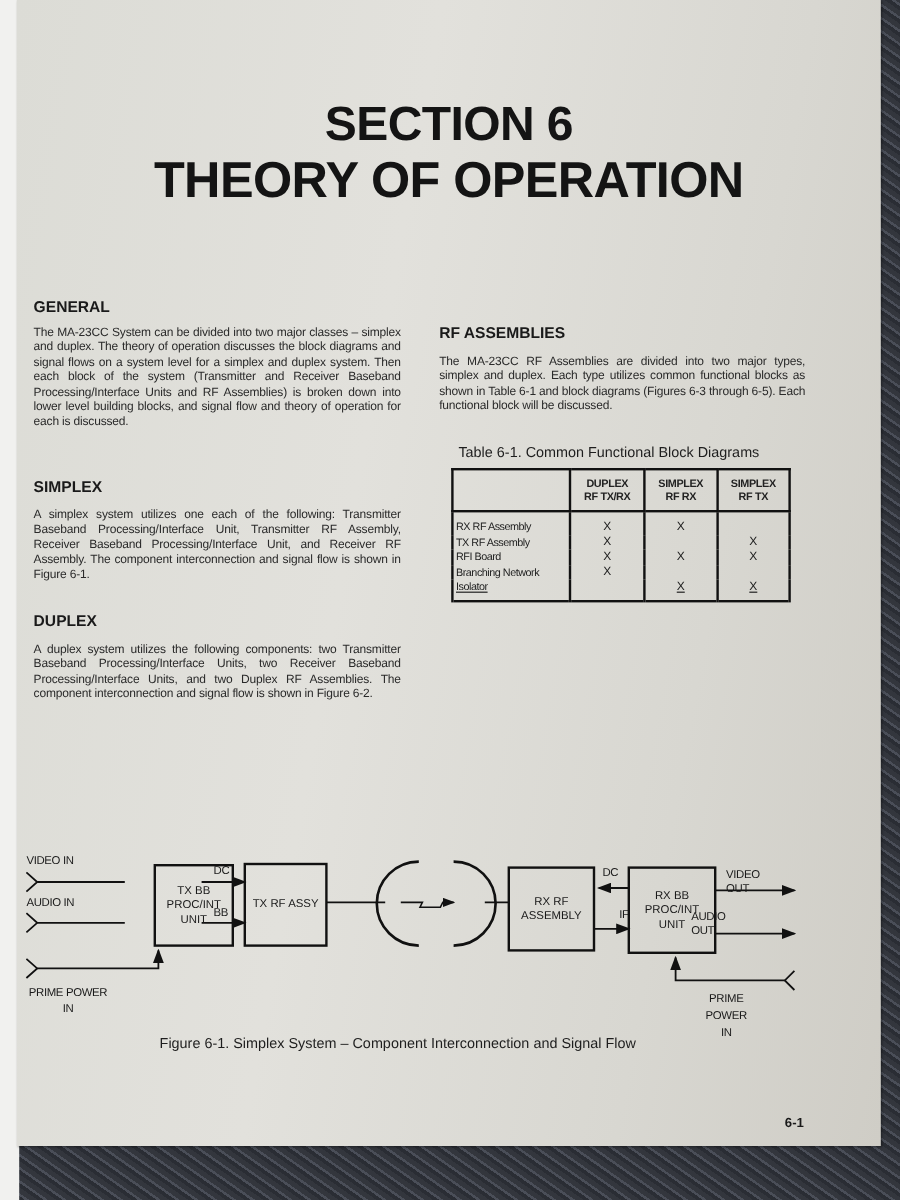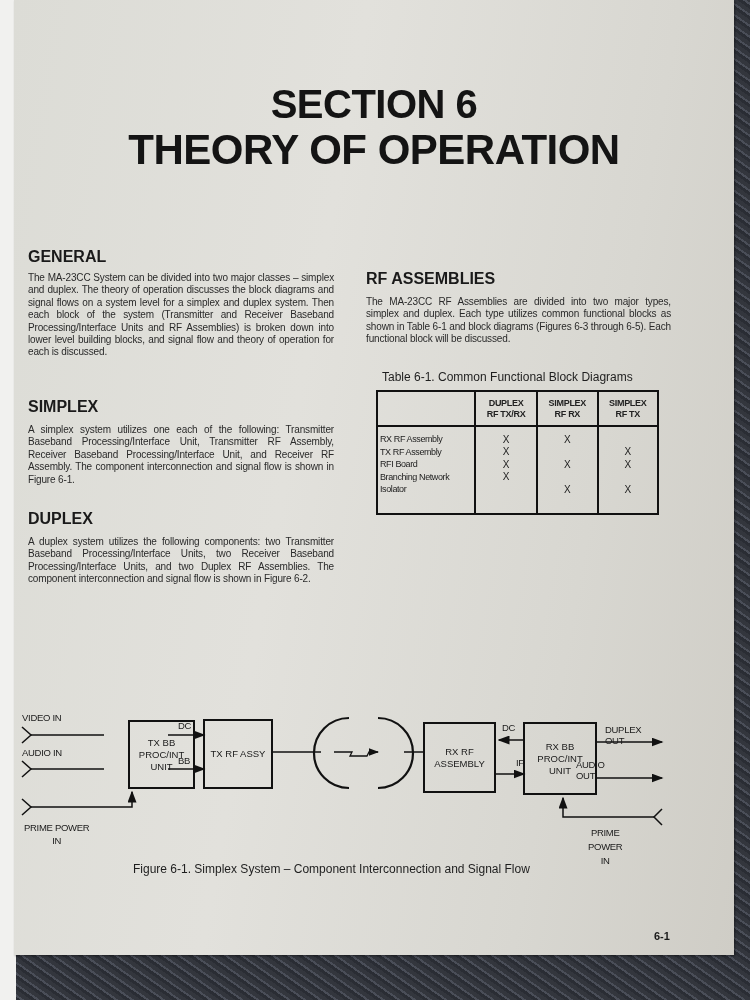--- a/index.html
+++ b/index.html
@@ -23,40 +23,40 @@
     background: linear-gradient(100deg, #dcdcd6 0%, #e2e1dc 40%, #d8d7d1 75%, #cfcdc6 100%);
     box-shadow: 1px 1px 2px rgba(0,0,0,0.4);
   }
   .title {
     position: absolute; left: 0; width: 720px; text-align: center;
     font-weight: bold; color: #141414; letter-spacing: -0.5px;
   }
   .t1 { top: 82px; font-size: 40px; }
   .t2 { top: 126px; font-size: 42px; }
   .heading {
-    position: absolute; font-size: 16px; font-weight: bold; color: #1a1a1a;
+    position: absolute; font-size: 13px; font-weight: bold; color: #1a1a1a;
   }
   .para {
     position: absolute; font-size: 10px; line-height: 12.4px; color: #2a2a2a;
     text-align: justify; letter-spacing: -0.15px;
   }
   .table-caption {
     position: absolute; left: 382px; top: 370px; font-size: 12px; color: #1e1e1e;
   }
   table.blocks {
     position: absolute; left: 375px; top: 390px; width: 283px;
     border-collapse: collapse; border: 2px solid #111; font-size: 9px; color: #222;
   }
   table.blocks th {
     border: 2px solid #111; font-weight: bold; font-size: 9px; line-height: 11px;
     padding: 6px 2px 5px; text-align: center; letter-spacing: -0.3px;
   }
   table.blocks td { border-left: 2px solid #111; border-right: 2px solid #111; padding: 0 2px; height: 12.5px; }
   table.blocks tr.first td { padding-top: 6px; }
-  table.blocks tr.last td { padding-bottom: 17px; }
+  table.blocks tr.last td { padding-bottom: 4px; text-decoration: underline; }
   table.blocks td.rowlabel { text-align: left; font-size: 9px; letter-spacing: -0.4px; white-space: nowrap; }
   table.blocks td.mark { text-align: center; font-size: 10px; }
   .diagram { position: absolute; left: 0; top: 700px; width: 608px; height: 160px; }
   .dlabel { position: absolute; font-size: 9.5px; color: #1a1a1a; letter-spacing: -0.3px; }
   .box {
     position: absolute; border: 2px solid #111; box-sizing: border-box;
     display: flex; align-items: center; justify-content: center; text-align: center;
     font-size: 9.5px; line-height: 12px; color: #1a1a1a; white-space: pre-line;
   }
   .fig-caption { position: absolute; left: 119px; top: 862px; font-size: 12px; color: #1e1e1e; }
@@ -186,21 +186,21 @@
 
     <div class="box" style="left:409px; top:22px; width:73px; height:71px;">RX RF
 ASSEMBLY</div>
     <div class="dlabel" style="left:488px; top:22px;">DC</div>
     <div class="dlabel" style="left:502px; top:57px;">IF</div>
 
     <div class="box" style="left:509px; top:22px; width:74px; height:73px;">RX BB
 PROC/INT
 UNIT</div>
 
-    <div class="dlabel" style="left:591px; top:24px;">DUPLEX OUT</div>
+    <div class="dlabel" style="left:591px; top:24px;">VIDEO OUT</div>
     <div class="dlabel" style="left:562px; top:59px;">AUDIO OUT</div>
     <div class="dlabel" style="left:574px; top:126px; text-align:center; white-space:pre-line; line-height:14px;">PRIME POWER
 IN</div>
   </div>
 
   <div class="fig-caption">Figure 6-1. Simplex System – Component Interconnection and Signal Flow</div>
   <div class="page-number">6-1</div>
 </div>
 
 </body></html>

